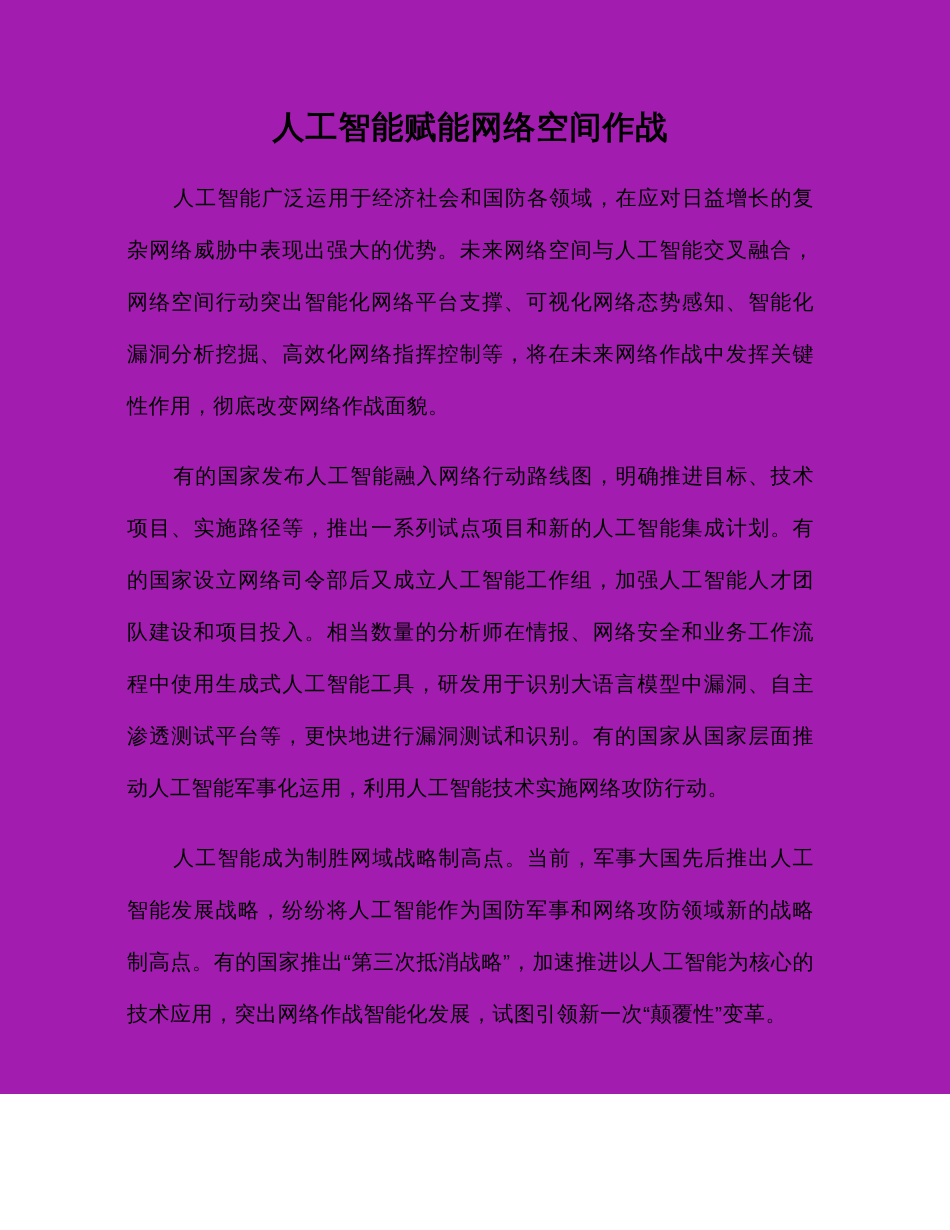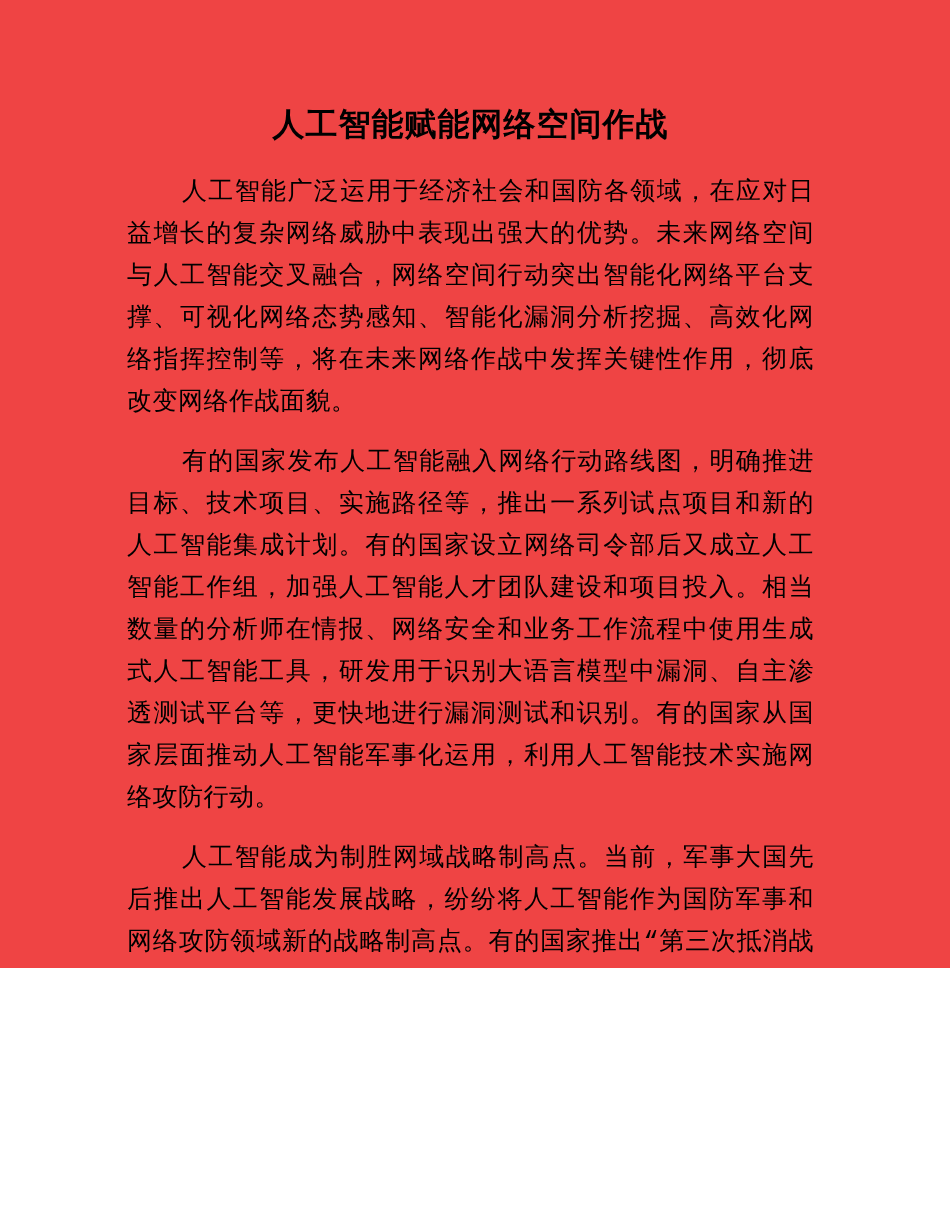--- a/index.html
+++ b/index.html
@@ -8,39 +8,38 @@
     background: #ffffff;
   }
   body {
     width: 950px;
     height: 1230px;
     font-family: "Liberation Sans", sans-serif;
   }
   .doc {
     box-sizing: border-box;
     width: 950px;
-    height: 968px;
+    height: 1094px;
     padding: 104px 136px 0 127px;
     color: #000000;
-    background: #ef4444;
+    background: #a21caf;
     overflow: hidden;
-    font-family: Liberation Mono, monospace;
   }
   .doc-title {
     margin: 0 0 22px 0;
     font-size: 32px;
     font-weight: bold;
     text-align: center;
     line-height: 46px;
     letter-spacing: 1px;
   }
   .doc-para {
     margin: 0 0 18px 0;
-    font-size: 25px;
-    line-height: 42px;
+    font-size: 21px;
+    line-height: 52px;
     text-align: justify;
     text-justify: inter-ideograph;
     text-indent: 2.2em;
     letter-spacing: 0.5px;
     word-break: break-all;
   }
 </style>
 </head>
 <body>
 

